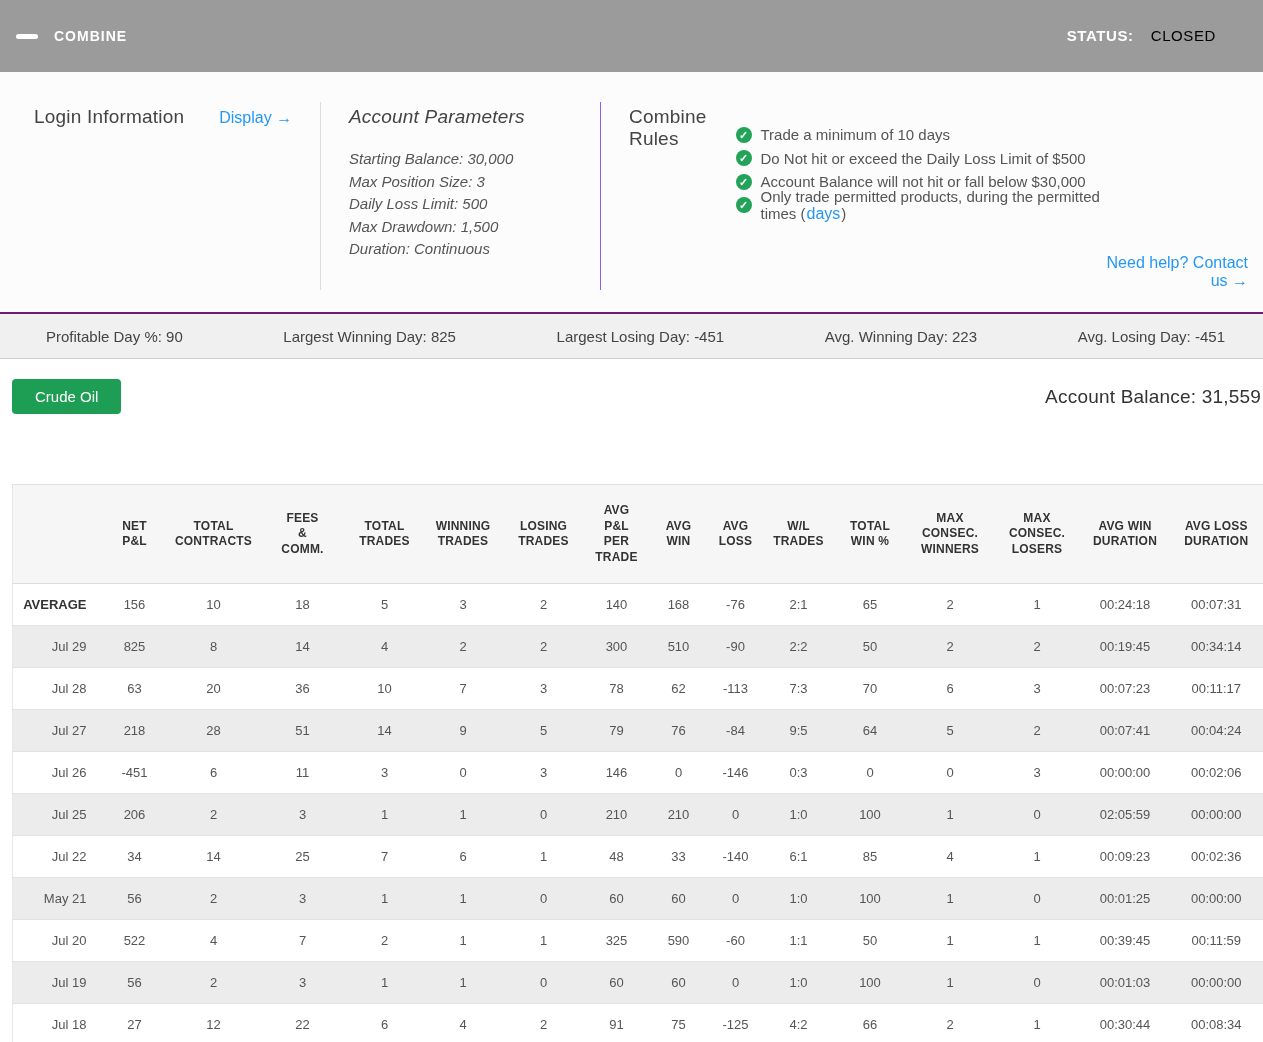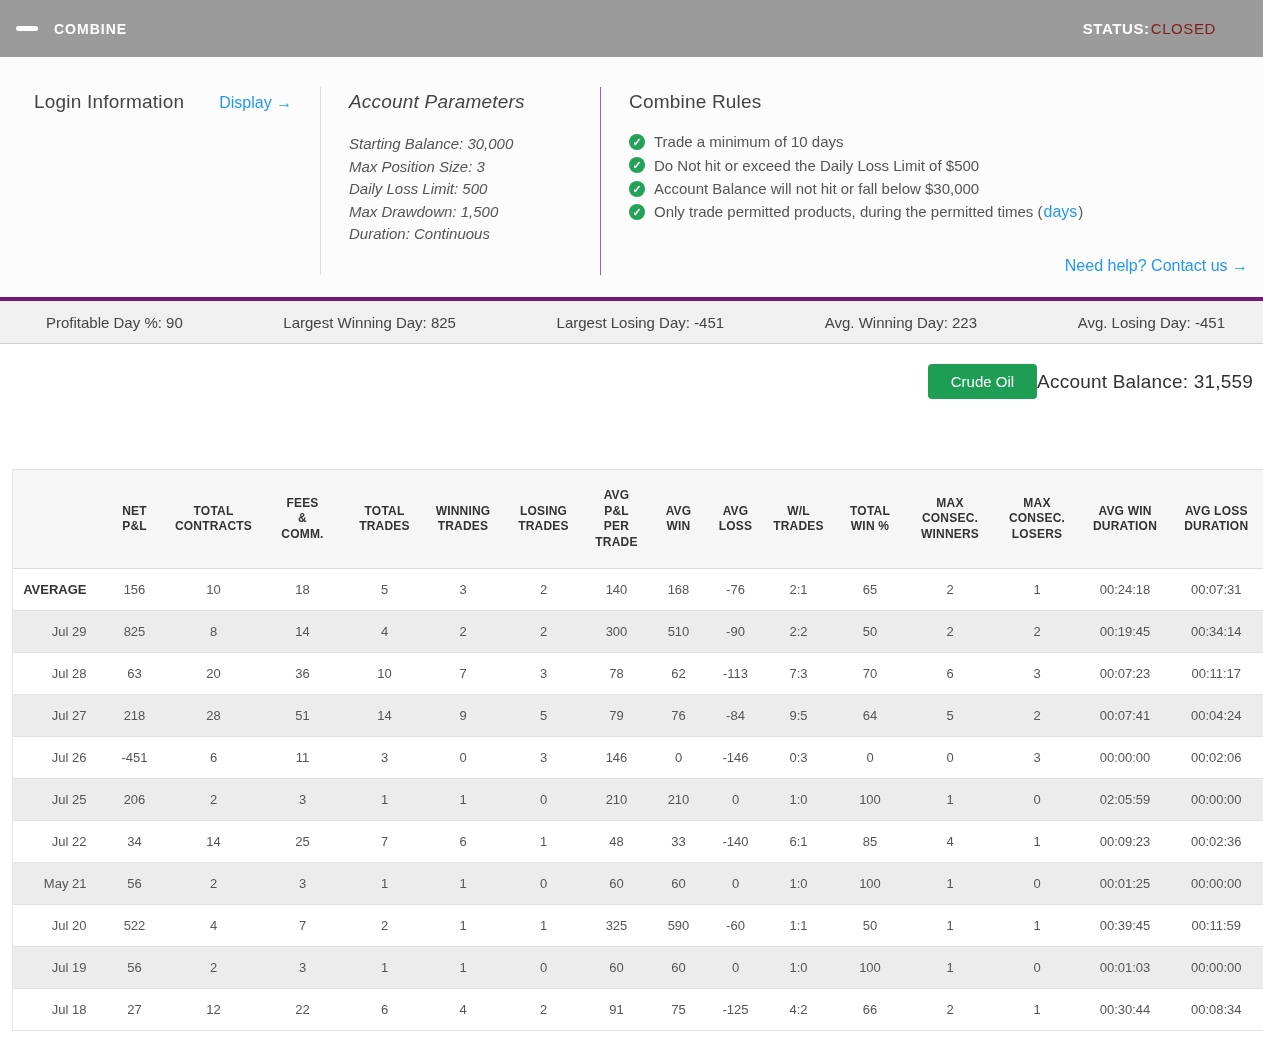--- a/index.html
+++ b/index.html
@@ -5,69 +5,69 @@
   * { box-sizing: border-box; }
   html, body { margin: 0; padding: 0; background: #fff; }
   body {
     width: 1263px; height: 1042px; overflow: hidden;
     font-family: "Liberation Sans", sans-serif;
     color: #555;
   }
 
   
   .topbar {
-    height: 57px; background: #9b9b9b;
+    height: 72px; background: #9b9b9b;
     display: flex; align-items: center; justify-content: space-between;
     padding: 0 47px 0 16px;
   }
   .topbar-left { display: flex; align-items: center; }
   .minus-bar {
     width: 22px; height: 5px; background: #fff; border-radius: 2.5px;
     display: inline-block; margin-right: 16px; cursor: pointer;
   }
   .win-title { color: #fff; font-weight: bold; font-size: 14px; letter-spacing: 1px; }
   .status-label { color: #fff; font-weight: bold; font-size: 15px; letter-spacing: 0.6px; }
-  .status-value { color: #7f1d1d; font-size: 15px; letter-spacing: 0.6px; margin-left: 1px; }
+  .status-value { color: #000000; font-size: 15px; letter-spacing: 0.6px; margin-left: 17px; }
 
   
   .info {
     display: flex; background: #fcfcfc;
     padding: 30px 0 22px 4px; height: 240px;
   }
   .info h2 { font-size: 19px; font-weight: 400; color: #444; margin: 0; letter-spacing: 0.2px; }
   .col1 { width: 317px; border-right: 1px solid #ddd; padding: 4px 0 0 30px; }
   .col1-head { display: flex; align-items: baseline; }
   .col1-head a { margin-left: 35px; }
   a.blue-link { color: #2597f3; text-decoration: none; font-size: 16px; cursor: pointer; }
   .col2 { width: 280px; border-right: 1px solid #8b5cf6; padding: 4px 0 0 28px; font-style: italic; }
   .param-list { margin-top: 20px; font-size: 15px; color: #555; line-height: 22.5px; }
-  .col3 { flex: 1; padding: 4px 14px 0 28px; display: flex; flex-direction: column; }
+  .col3 { flex: 1; padding: 4px 14px 0 28px; display: flex; flex-direction: row; }
   .rules-list { margin-top: 17px; }
   .rule { display: flex; align-items: center; font-size: 15px; color: #555; height: 23.5px; }
   .check {
     width: 16px; height: 16px; border-radius: 50%; background: #22a358;
     color: #fff; font-size: 11px; font-weight: bold; line-height: 16px;
     display: inline-block; text-align: center; flex: none; margin-right: 9px;
   }
   .rule-text a { margin: 0 1px; }
   .help-row { margin-top: auto; text-align: right; font-size: 16px; padding-right: 1px; }
 
   
   .stats {
     height: 47px; background: #f0f0f0;
-    border-top: 4px solid #701a75; border-bottom: 1px solid #cecece;
+    border-top: 2px solid #701a75; border-bottom: 1px solid #cecece;
     display: flex; align-items: center; justify-content: space-between;
     padding: 0 38px 0 46px;
     font-size: 15px; color: #444;
   }
 
   
   .account-row {
-    display: flex; justify-content: flex-end; align-items: center;
-    padding: 20px 10px 0 12px;
+    display: flex; justify-content: space-between; align-items: center;
+    padding: 20px 2px 0 12px;
   }
   .product-btn {
     background: #1e9e55; color: #fff; border: none; border-radius: 4px;
     font-size: 15px; font-family: "Liberation Sans", sans-serif;
     height: 35px; padding: 0 23px; cursor: pointer;
   }
   .balance { font-size: 19px; color: #333; letter-spacing: 0.2px; }
 
   
   .table-wrap { margin: 70px 12px 0 12px; }

